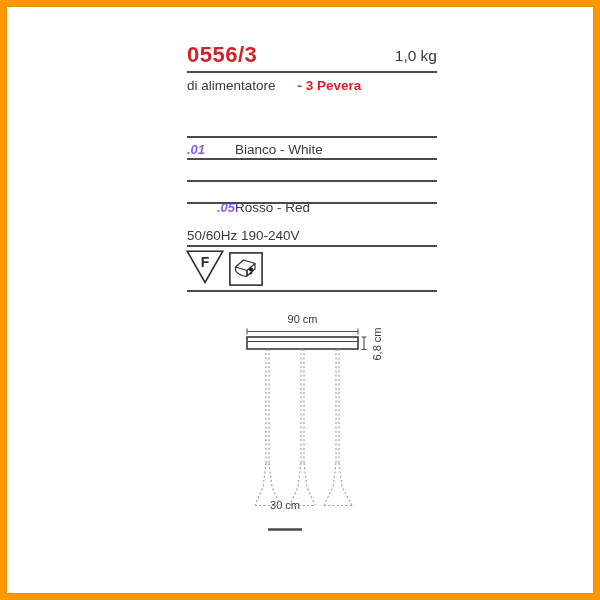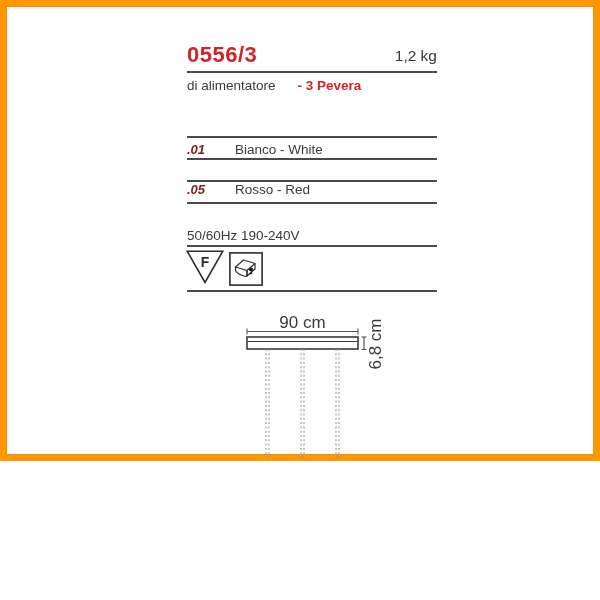--- a/index.html
+++ b/index.html
@@ -1,48 +1,48 @@
 <!DOCTYPE html>
 <html><head>
 <meta charset="utf-8">
 <style>
   html,body{margin:0;padding:0;background:#ffffff;}
   .frame{
-    position:relative;width:600px;height:461px;background:#ffffff;
+    position:relative;width:600px;height:600px;background:#ffffff;
     box-shadow: inset 0 0 0 6px #FF9800, inset 0 0 0 7px #F39000;
     font-family:"Liberation Sans", sans-serif;
     color:#3a3a3a;
     overflow:hidden;
   }
   .abs{position:absolute;}
   .hline{position:absolute;left:187px;width:250px;height:1.5px;background:#4a4a4a;}
   .product-code{left:187px;top:42px;font-size:22px;font-weight:bold;color:#D2232A;letter-spacing:0.5px;}
   .weight{left:187px;top:47px;width:250px;text-align:right;font-size:15.5px;}
   .desc{left:187px;top:78px;font-size:13.5px;line-height:15.5px;white-space:nowrap;}
   .accent{color:#D2232A;font-weight:bold;margin-left:22px;}
   .finish-row{left:187px;width:250px;height:19px;display:flex;align-items:center;font-size:13.5px;}
-  .finish-row .code{width:48px;font-style:italic;font-weight:bold;color:#7f1d1d;font-size:13px;}
-  .row-1{top:140px;} .row-2{top:161.5px;} .row-3{top:180px;}
+  .finish-row .code{width:48px;font-style:italic;font-weight:bold;color:#8b5cf6;font-size:13px;}
+  .row-1{top:140px;} .row-2{top:161.5px;} .row-3{top:198px;text-align:right;}
   .electrical{left:187px;top:228px;font-size:13.5px;}
   .icon-box{position:absolute;}
   .f-label{position:absolute;left:0;top:4px;width:38px;text-align:center;font-size:14px;font-weight:bold;color:#2e2e2e;}
-  .dim-label{font-size:17px;color:#3a3a3a;}
+  .dim-label{font-size:11px;color:#3a3a3a;}
   .dim-90{left:260px;top:313px;width:85px;text-align:center;}
   .dim-68-wrap{left:360px;top:328px;width:32px;height:32px;display:flex;align-items:center;justify-content:center;}
   .dim-68-wrap span{transform:rotate(-90deg);white-space:nowrap;}
   .dim-30{left:255px;top:499px;width:60px;text-align:center;}
   svg{display:block;}
 </style>
 </head>
 <body>
 
 <div class="frame">
 
   <div class="abs product-code">0556/3</div>
-  <div class="abs weight">1,2 kg</div>
+  <div class="abs weight">1,0 kg</div>
   <div class="hline" style="top:71px;"></div>
 
   <div class="abs desc">
     <div><span>di alimentatore</span><span class="accent">- 3 Pevera</span></div>
   </div>
   <div class="hline" style="top:136px;"></div>
 
   <div class="abs finish-row row-1">
     <span class="code">.01</span>
     <span>Bianco - White</span>

